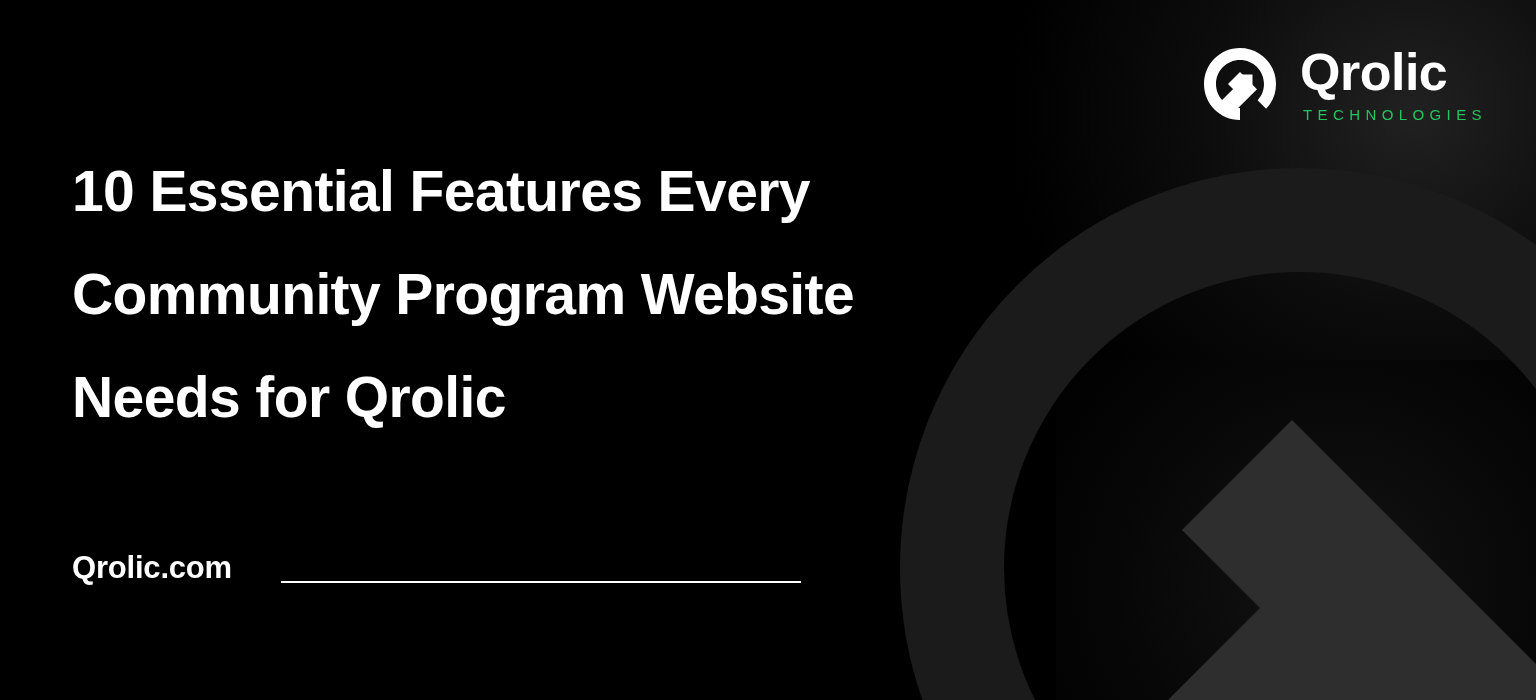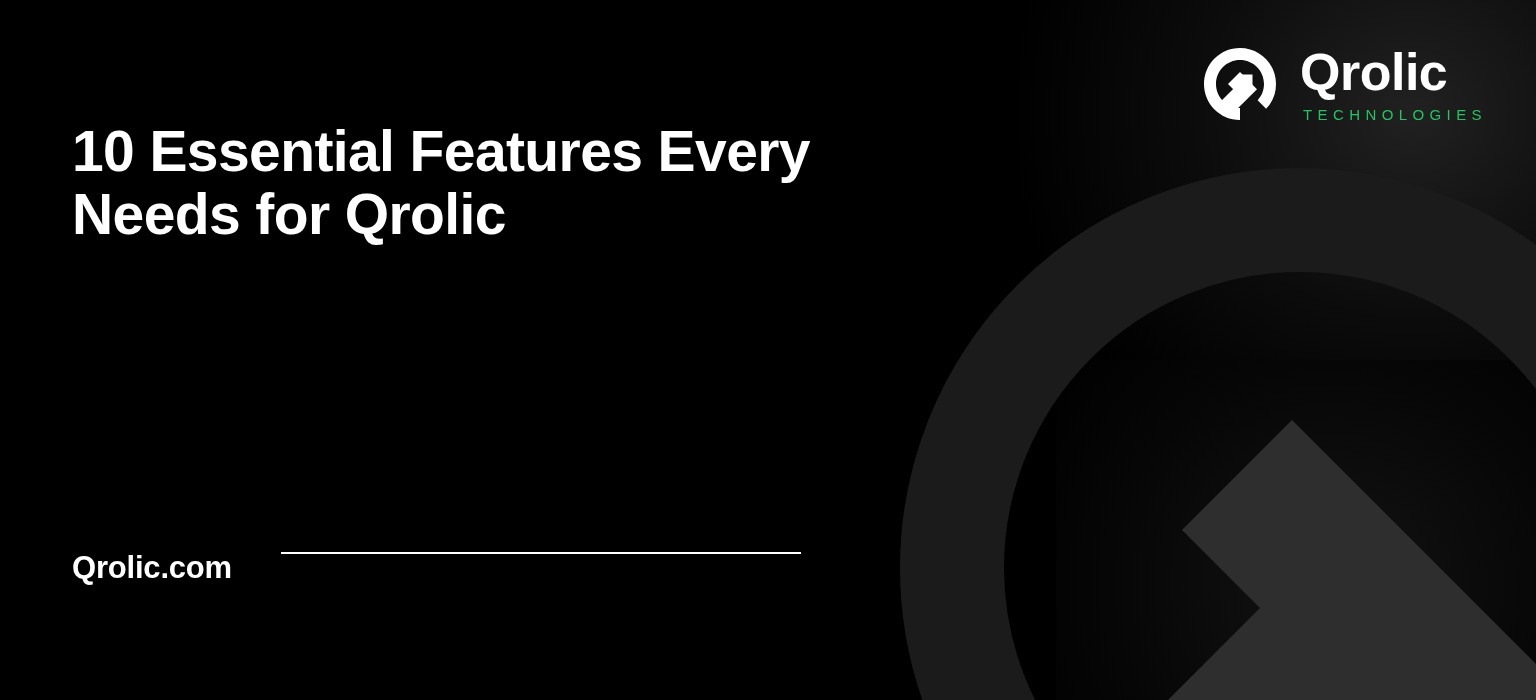--- a/index.html
+++ b/index.html
@@ -110,30 +110,30 @@
     position: absolute;
     left: 72px;
     top: 82px;
     width: 930px;
     color: #ffffff;
     font-size: 57px;
     font-weight: 700;
     line-height: 63px;
     letter-spacing: -0.6px;
   }
-  .headline .line { display: block; white-space: pre; }
+  .headline .line { display: block; white-space: pre; margin-top: 40px; }
 
   
 
   .footer {
     position: absolute;
     left: 72px;
     top: 552px;
     display: flex;
-    align-items: flex-start;
+    align-items: flex-end;
     width: 760px;
   }
 
   .footer-site {
     color: #ffffff;
     font-size: 31px;
     font-weight: 700;
     letter-spacing: -0.2px;
     line-height: 1;
     white-space: nowrap;
@@ -163,20 +163,21 @@
       <g fill="#2e2e2e">
         <polygon points="392,252 700,560 590,670 282,362"></polygon>
         <polygon points="392,398 502,398 502,810 392,810"></polygon>
         <polygon points="180,620 392,408 502,518 290,730"></polygon>
       </g>
     </svg>
   </div>
 
   <h1 class="headline">
     <span class="line">10 Essential Features Every</span>
+    <span class="line">Community Program Website</span>
     <span class="line">Needs for Qrolic</span>
   </h1>
 
   <div class="logo-lockup">
     <span class="logo-mark">
       <svg viewBox="0 0 80 80" xmlns="http://www.w3.org/2000/svg" aria-hidden="true">
         <path d="M40 4
                  C20.1 4 4 20.1 4 40
                  C4 59.9 20.1 76 40 76
                  L40 64

